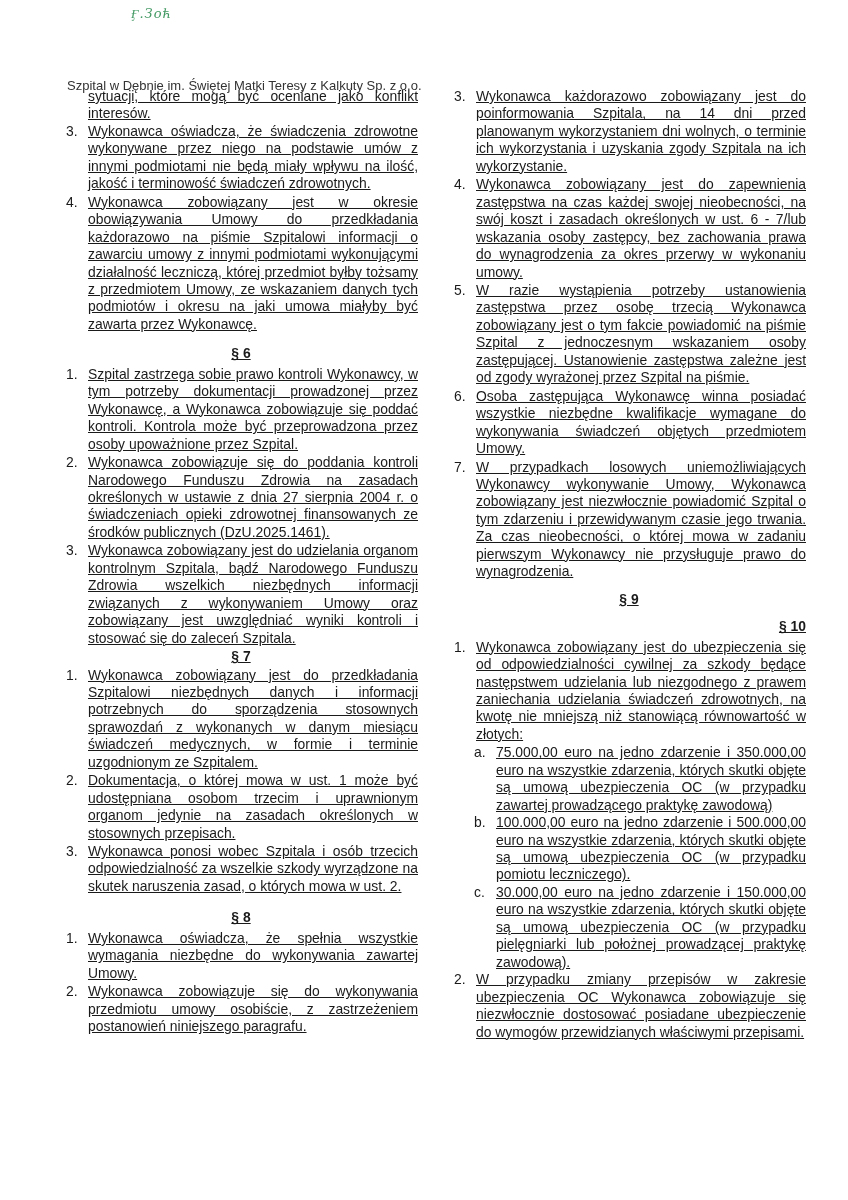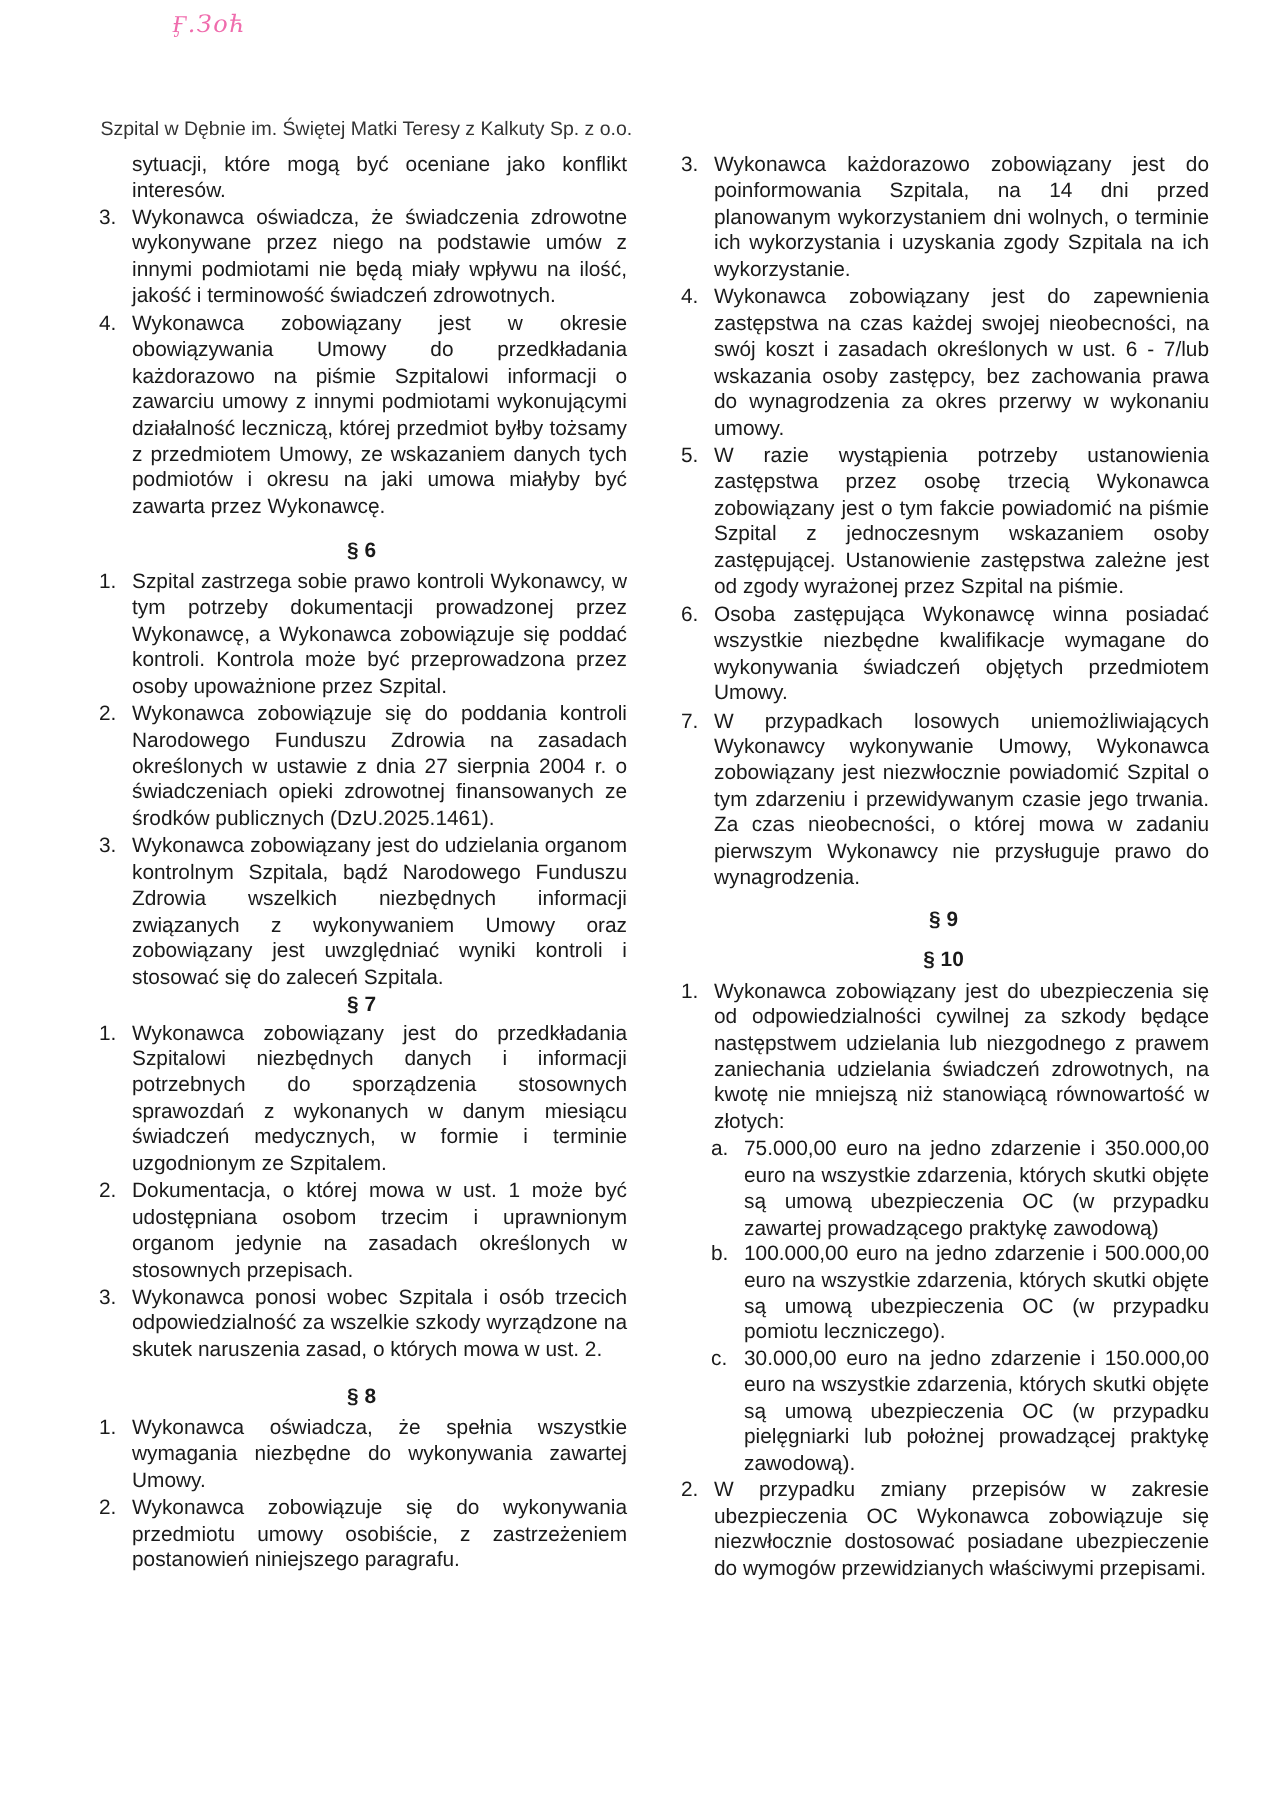--- a/index.html
+++ b/index.html
@@ -1,21 +1,21 @@
 <!DOCTYPE html>
 <html><head>
 <meta charset="utf-8">
 <style>
   html, body { margin:0; padding:0; background:#ffffff; }
   body { width:848px; height:1200px; position:relative; overflow:hidden;
          font-family:"Liberation Sans", sans-serif; color:#1a1a1a; }
-  .scribble { position:absolute; left:115px; top:6px; font-family:"DejaVu Serif", serif;
-              font-size:16px; color:#ec4899; letter-spacing:1px; font-style:italic; opacity:.8; }
+  .scribble { position:absolute; left:131px; top:6px; font-family:"DejaVu Serif", serif;
+              font-size:13px; color:#15803d; letter-spacing:1px; font-style:italic; opacity:.8; }
   .header { position:absolute; left:67px; top:78px; font-size:13px; color:#333; }
-  .col { position:absolute; top:101px; width:354px; font-size:13.9px; line-height:17.45px; }
+  .col { position:absolute; top:88px; width:354px; font-size:13.9px; line-height:17.45px;text-decoration:underline; }
   .col.left { left:64px; }
   .col.right { left:452px; }
   .p { text-align:justify; }
   .item { position:relative; padding-left:24px; text-align:justify; margin-bottom:1px; }
   .item .num { position:absolute; left:2px; top:0; }
   .sub { position:relative; padding-left:24px; margin-left:20px; text-align:justify; }
   .sub .num { position:absolute; left:2px; top:0; }
   .sec { text-align:center; font-weight:bold; margin:8px 0 3px 0; font-size:13.9px; }
   .sec.tight { margin:1px 0 1px 0; }
   .cont { padding-left:24px; text-align:justify; }
@@ -96,21 +96,21 @@
     <span class="num">6.</span>
     <span class="txt">Osoba zastępująca Wykonawcę winna posiadać wszystkie niezbędne kwalifikacje wymagane do wykonywania świadczeń objętych przedmiotem Umowy.</span>
   </div>
   <div class="item">
     <span class="num">7.</span>
     <span class="txt">W przypadkach losowych uniemożliwiających Wykonawcy wykonywanie Umowy, Wykonawca zobowiązany jest niezwłocznie powiadomić Szpital o tym zdarzeniu i przewidywanym czasie jego trwania. Za czas nieobecności, o której mowa w zadaniu pierwszym Wykonawcy nie przysługuje prawo do wynagrodzenia.</span>
   </div>
 
   <div class="sec" style="margin-top:10px;">§ 9</div>
 
-  <div class="sec" style="margin-top:10px;">§ 10</div>
+  <div class="sec" style="margin-top:10px;text-align:right;">§ 10</div>
   <div class="item">
     <span class="num">1.</span>
     <span class="txt">Wykonawca zobowiązany jest do ubezpieczenia się od odpowiedzialności cywilnej za szkody będące następstwem udzielania lub niezgodnego z prawem zaniechania udzielania świadczeń zdrowotnych, na kwotę nie mniejszą niż stanowiącą równowartość w złotych:</span>
   </div>
   <div class="sub">
     <span class="num">a.</span>
     <span class="txt">75.000,00 euro na jedno zdarzenie i 350.000,00 euro na wszystkie zdarzenia, których skutki objęte są umową ubezpieczenia OC (w przypadku zawartej prowadzącego praktykę zawodową)</span>
   </div>
   <div class="sub">
     <span class="num">b.</span>

